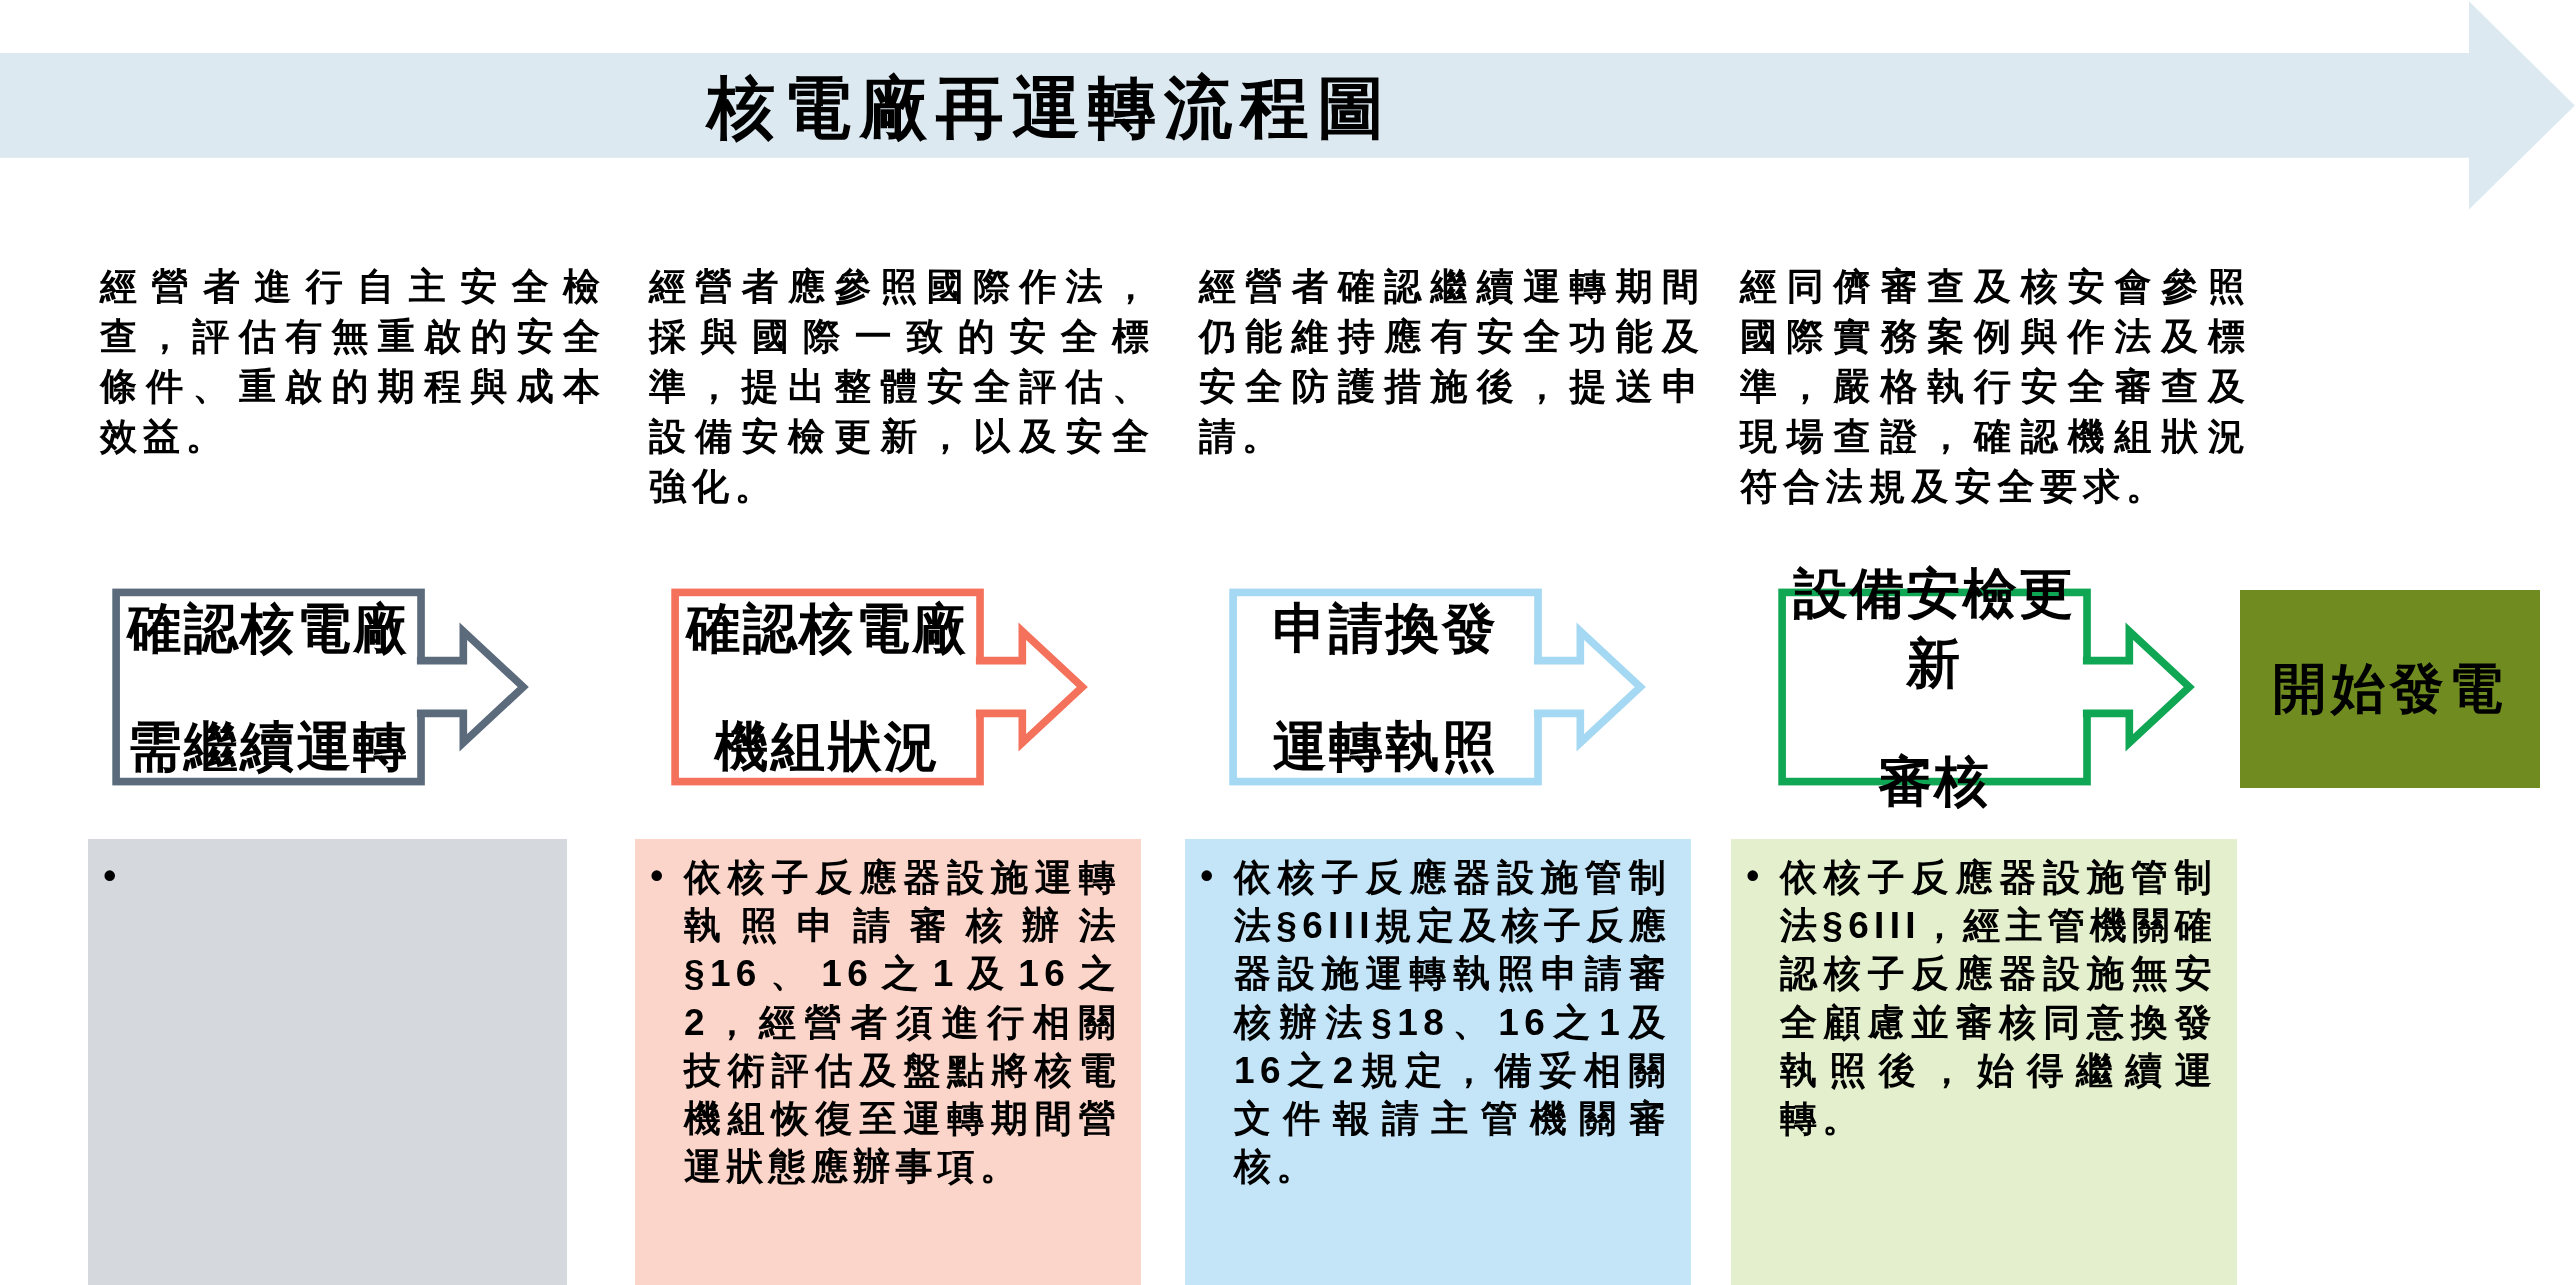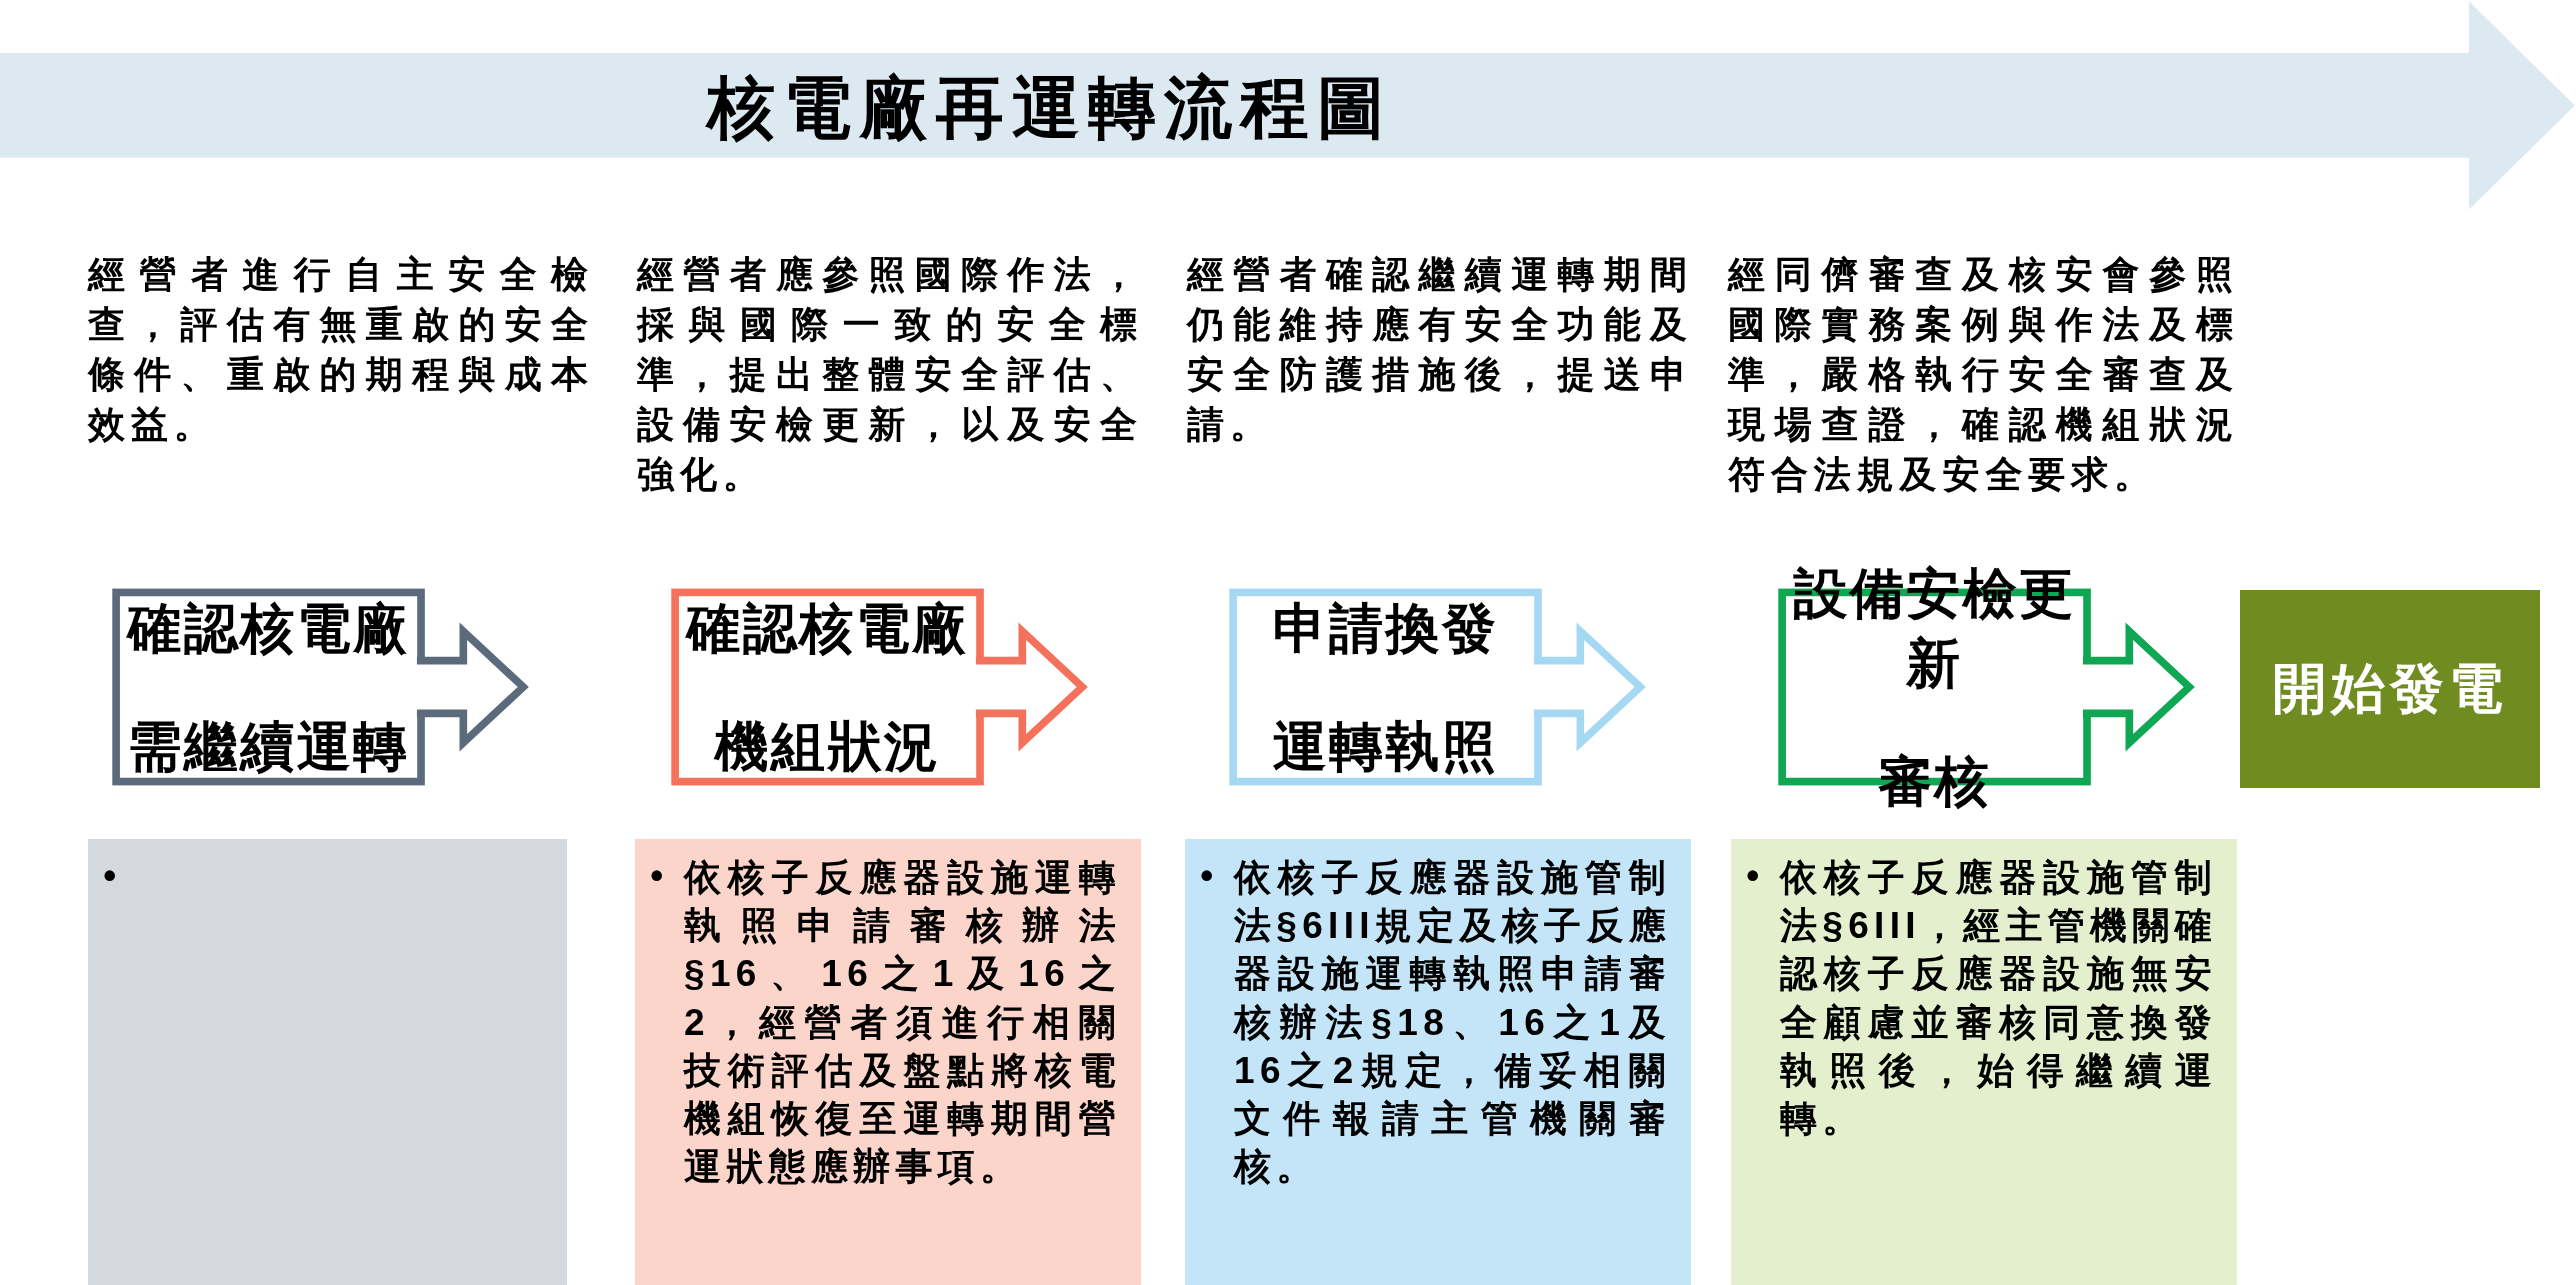--- a/index.html
+++ b/index.html
@@ -6,21 +6,21 @@
   .canvas{
     position:relative;width:2576px;height:1286px;background:#fff;overflow:hidden;
     font-family:"Liberation Sans","DejaVu Sans",sans-serif;color:#000;
   }
   .banner-svg{position:absolute;left:0;top:0;}
   .title{
     position:absolute;left:0;top:63px;width:2100px;text-align:center;
     font-size:68px;font-weight:bold;letter-spacing:8.2px;
   }
   .desc{
-    position:absolute;top:250px;margin:0;
+    position:absolute;top:250px;margin:12px;
     font-size:37px;line-height:1.35;font-weight:bold;
     letter-spacing:5.9px;text-align:justify;
   }
   .step-svg{position:absolute;top:588px;}
   .step-svg rect{fill:none;stroke-width:13px;}
   .step-svg .arrow-fill{fill:#ffffff;stroke:none;}
   .step-svg .arrow-line{fill:none;stroke-width:13px;stroke-linejoin:miter;}
   .box-label{
     position:absolute;top:588px;height:198px;display:flex;flex-direction:column;
     align-items:center;justify-content:center;
@@ -89,21 +89,21 @@
     <rect x="7" y="7" width="519" height="322" style="stroke: rgb(15, 166, 84);"></rect>
     <polygon class="arrow-fill" points="519,123 598,123 598,73 700,168 598,263 598,213 519,213"></polygon>
     <path class="arrow-line" d="M519,123 L598,123 L598,73 L700,168 L598,263 L598,213 L519,213" style="stroke: rgb(15, 166, 84);"></path>
   </svg>
   <div class="box-label" style="left:1782px;width:305px;">
     <span>設備安檢更新</span>
     <span>審核</span>
   </div>
 
   <div class="final-box" style="background-color: rgb(112, 140, 33);">
-    <span style="color: #ffffff;">開始發電</span>
+    <span style="color: #000000;">開始發電</span>
   </div>
 
   <div class="detail" style="left: 88px; width: 479px; background-color: rgb(213, 216, 220);">
     <span class="bullet">•</span>
   </div>
   <div class="detail" style="left: 635px; width: 506px; background-color: rgb(251, 213, 201);">
     <span class="bullet">•</span>
     <p>依核子反應器設施運轉執照申請審核辦法§16、16之1及16之2，經營者須進行相關技術評估及盤點將核電機組恢復至運轉期間營運狀態應辦事項。</p>
   </div>
   <div class="detail" style="left: 1185px; width: 506px; background-color: rgb(196, 229, 248);">

